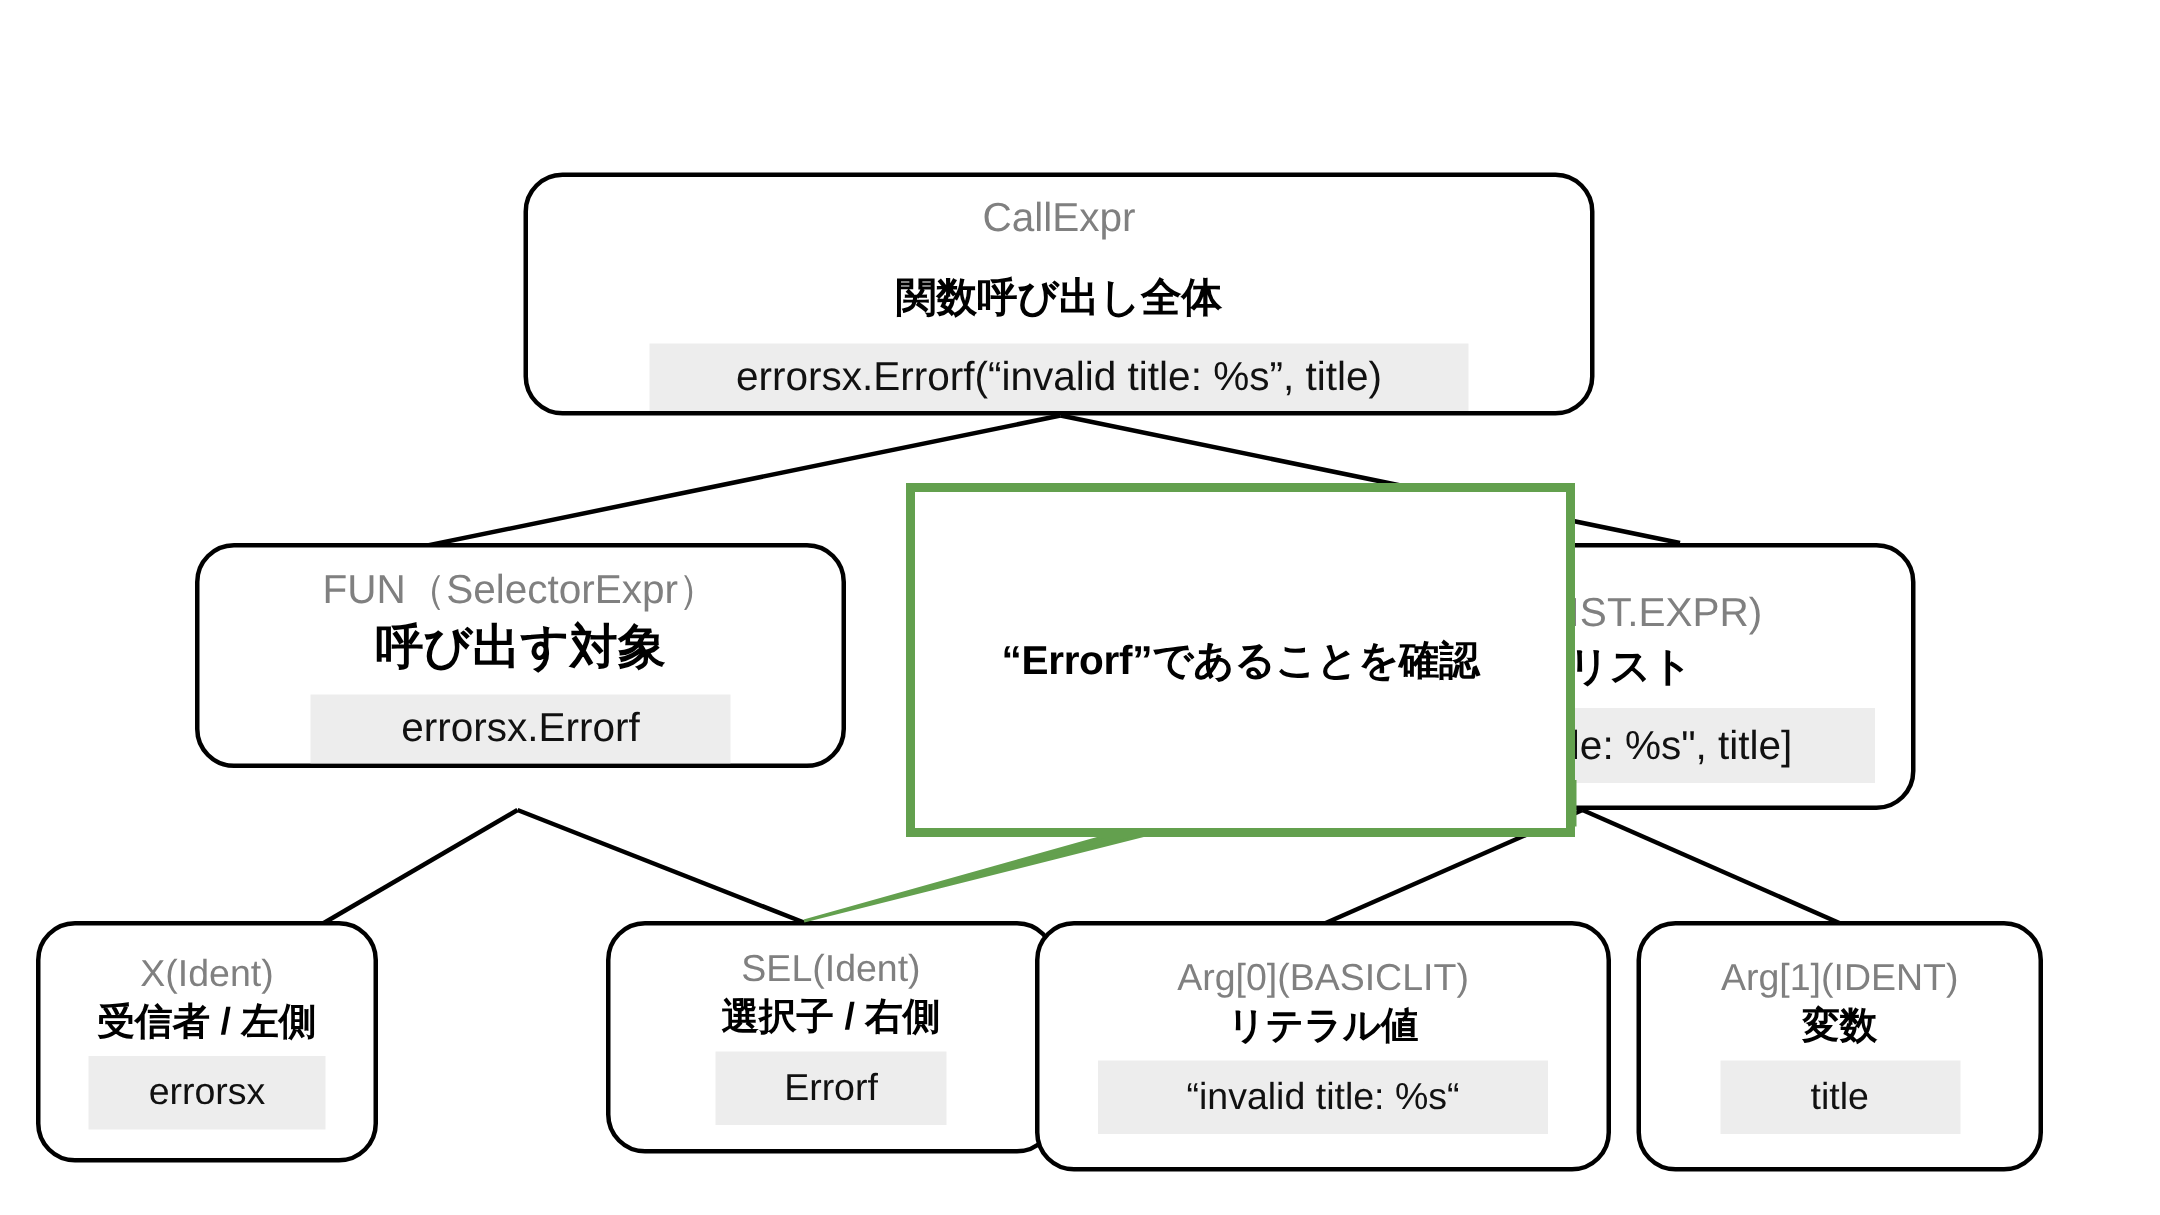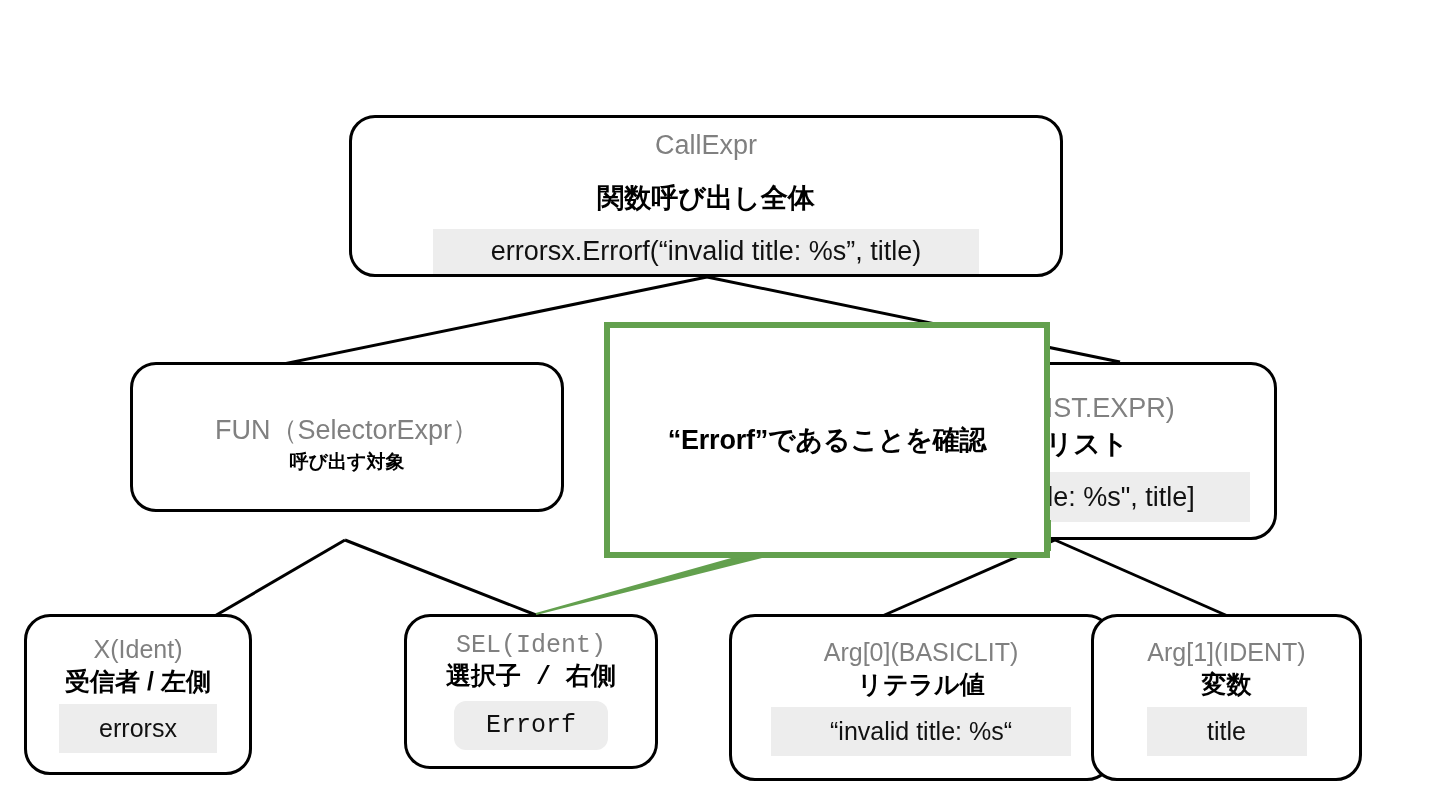--- a/index.html
+++ b/index.html
@@ -73,21 +73,21 @@
   #node-callexpr .code {
     font-size: 27px; width: 546px; height: 49px; margin-top: 16px;
   }
 
   
   #node-fun {
     left: 130px; top: 362px; width: 434px; height: 150px;
     padding-top: 14px;
   }
   #node-fun .kind { font-size: 27px; }
-  #node-fun .role { font-size: 19px; margin-top: 8px; }
+  #node-fun .role { font-size: 32px; margin-top: 8px; }
   #node-fun .code {
     font-size: 27px; width: 280px; height: 50px; margin-top: 14px;
   }
 
   
   #node-args {
     left: 843px; top: 362px; width: 434px; height: 178px;
     padding-top: 14px;
   }
   #node-args .kind { font-size: 27px; }
@@ -98,24 +98,24 @@
 
   
   .leaf { padding-top: 0; }
   .leaf .kind { font-size: 25px; }
   .leaf .role { font-size: 25px; margin-top: 6px; }
   .leaf .code { font-size: 25px; height: 49px; margin-top: 10px; }
 
   #node-x    { left: 24px;   top: 614px; width: 228px; height: 161px; }
   #node-x .code { width: 158px; }
 
-  #node-sel  { left: 404px;  top: 614px; width: 254px; height: 155px; font-family: Liberation Mono, monospace; }
-  #node-sel .code { width: 154px; border-radius: 12px; }
-
-  #node-arg0 { left: 690px;  top: 614px; width: 384px; height: 167px; margin-left: 39px; }
+  #node-sel  { left: 404px;  top: 614px; width: 300px; height: 155px; }
+  #node-sel .code { width: 154px; }
+
+  #node-arg0 { left: 690px;  top: 614px; width: 384px; height: 167px; }
   #node-arg0 .code { width: 300px; }
 
   #node-arg1 { left: 1091px; top: 614px; width: 271px; height: 167px; }
   #node-arg1 .code { width: 160px; }
 
   
   #callout-tail {
     position: absolute;
     left: 500px; top: 520px;
     width: 580px; height: 120px;
@@ -164,20 +164,21 @@
 
   <div class="node" id="node-callexpr">
     <div class="kind">CallExpr</div>
     <div class="role">関数呼び出し全体</div>
     <div class="code">errorsx.Errorf(“invalid title: %s”, title)</div>
   </div>
 
   <div class="node" id="node-fun">
     <div class="kind">FUN（SelectorExpr）</div>
     <div class="role">呼び出す対象</div>
+    <div class="code">errorsx.Errorf</div>
   </div>
 
   <div class="node" id="node-args">
     <div class="kind">ARGS(LIST.EXPR)</div>
     <div class="role">引数リスト</div>
     <div class="code">["invalid title: %s", title]</div>
   </div>
 
   <div class="node leaf" id="node-x">
     <div class="kind">X(Ident)</div>

